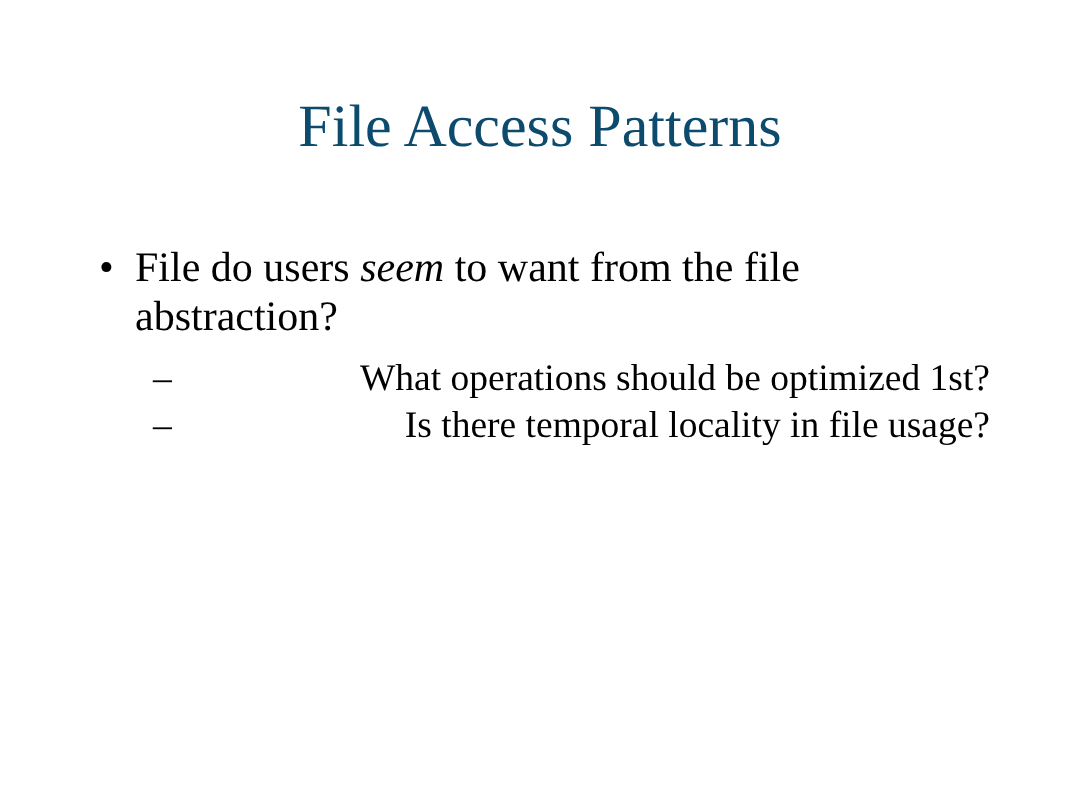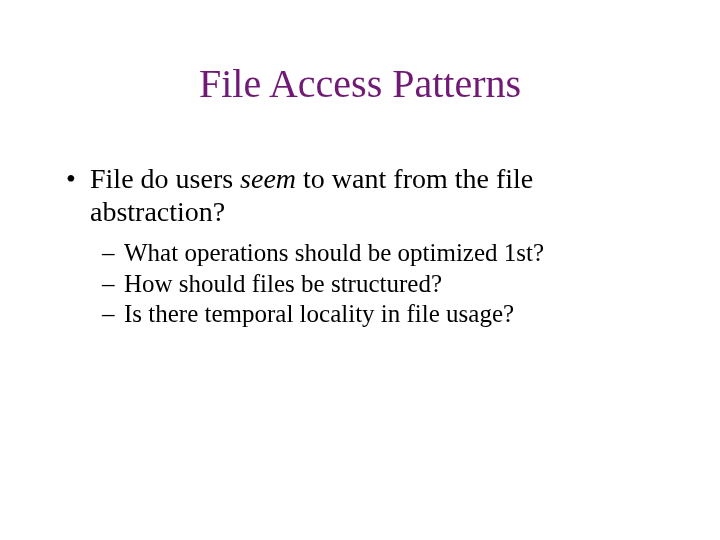--- a/index.html
+++ b/index.html
@@ -17,21 +17,21 @@
     position: relative;
     box-sizing: border-box;
   }
   .title {
     position: absolute;
     top: 60px;
     left: 0;
     right: 0;
     text-align: center;
     font-size: 40px;
-    color: #701a75;
+    color: #0c4a6e;
     font-weight: normal;
   }
   .body {
     position: absolute;
     top: 162px;
     left: 62px;
     right: 60px;
   }
   .lvl1 {
     font-size: 28px;
@@ -50,20 +50,21 @@
   .lvl2-group {
     margin-top: 10px;
     margin-left: 40px;
   }
   .lvl2 {
     font-size: 25px;
     line-height: 1.22;
     margin: 0;
     padding-left: 22px;
     position: relative;
+    text-align: right;
   }
   .lvl2::before {
     content: "–";
     position: absolute;
     left: 0;
     top: 0;
   }
   .em {
     font-style: italic;
   }
@@ -80,22 +81,19 @@
     <p class="lvl1">
       <span>File do users </span><span class="em">seem</span><span> to want from the file abstraction?</span>
     </p>
 
 
     <div class="lvl2-group">
       <p class="lvl2">
         <span>What operations should be optimized 1st?</span>
       </p>
       <p class="lvl2">
-        <span>How should files be structured?</span>
-      </p>
-      <p class="lvl2">
         <span>Is there temporal locality in file usage?</span>
       </p>
     </div>
 
   </div>
 
 </div>
 
 </body></html>

